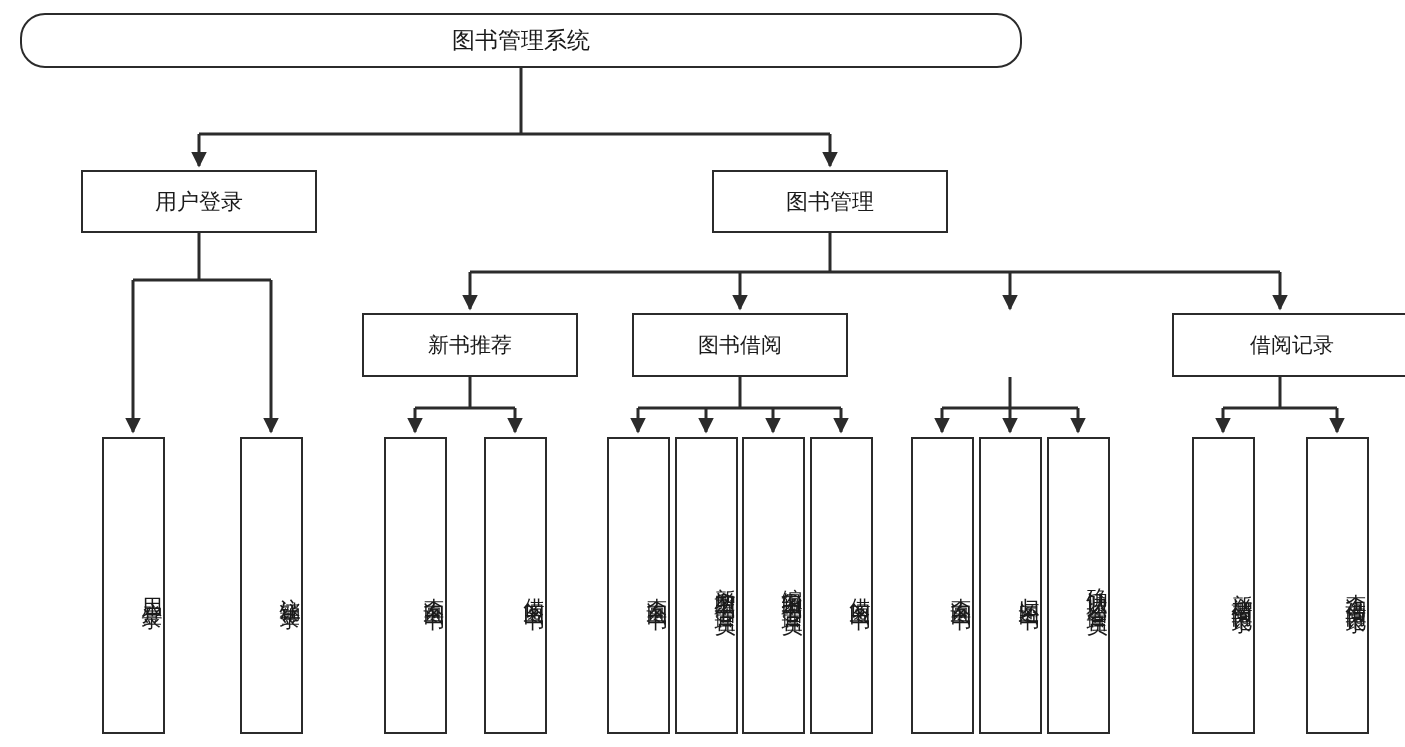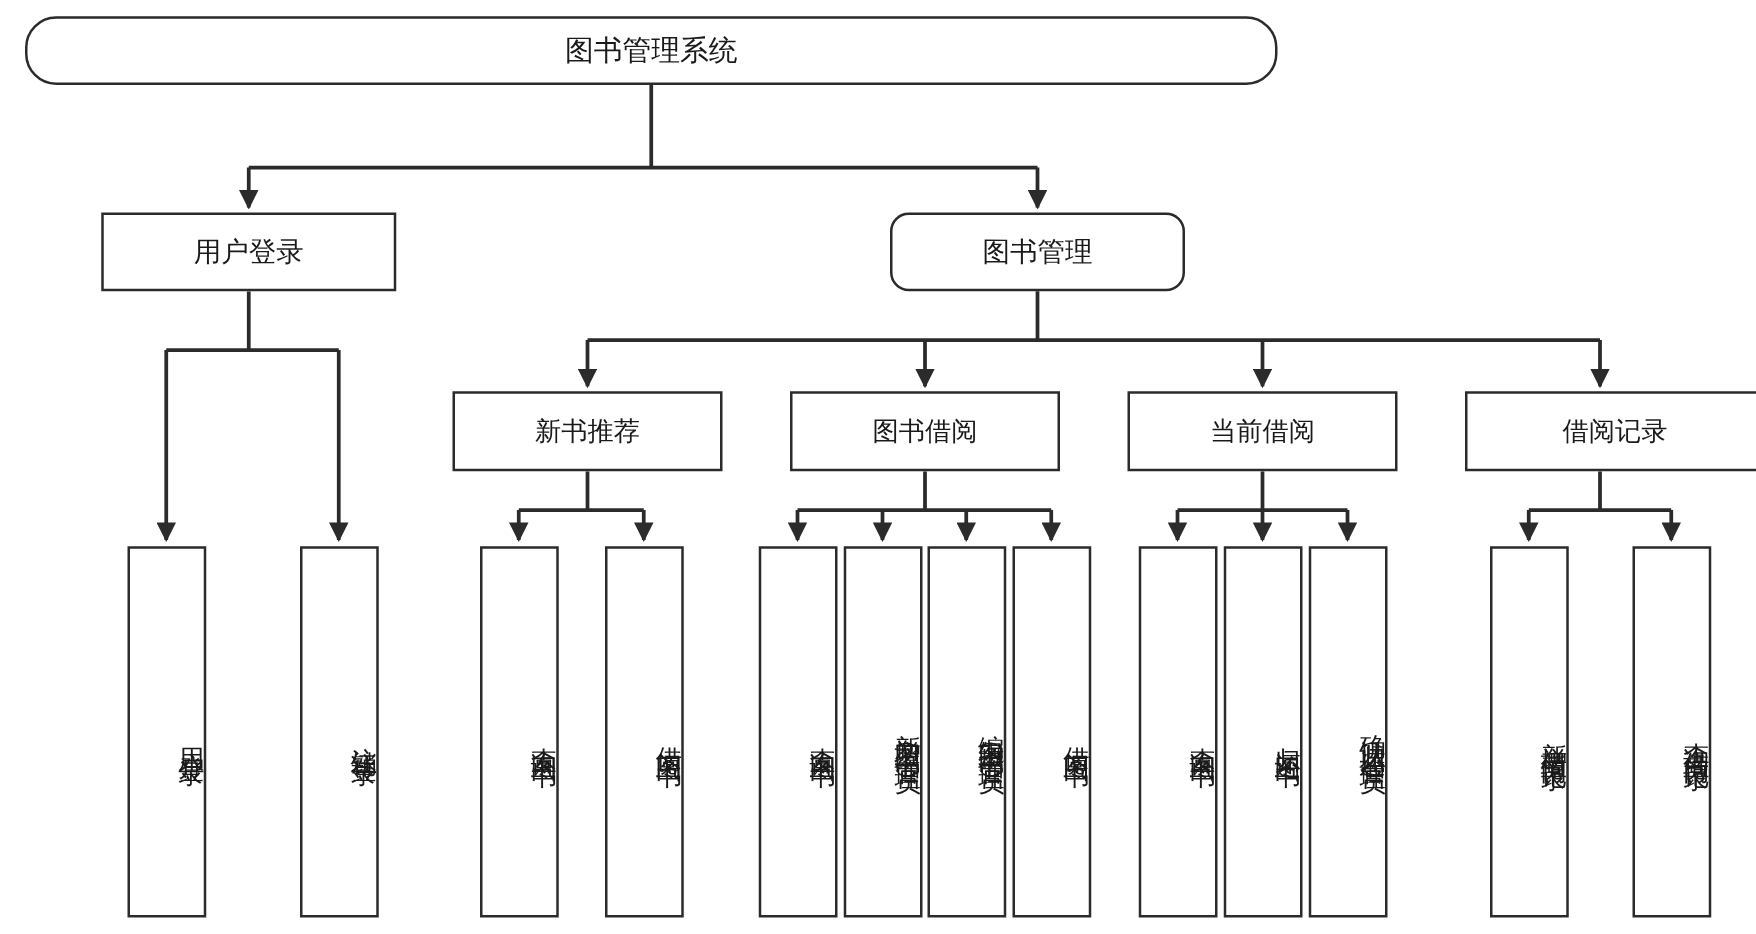--- a/index.html
+++ b/index.html
@@ -129,33 +129,30 @@
     </g>
   </svg>
 
   <div class="node root" style="left:20px; top:13px; width:1002px; height:55px;">
     <span class="label">图书管理系统</span>
   </div>
 
   <div class="node level2" style="left:81px; top:170px; width:236px; height:63px;">
     <span class="label">用户登录</span>
   </div>
-  <div class="node level2" style="left:712px; top:170px; width:236px; height:63px;border-radius:15px;">
+  <div class="node level2" style="left:712px; top:170px; width:236px; height:63px;">
     <span class="label">图书管理</span>
   </div>
 
   <div class="node level3" style="left:632px; top:313px; width:216px; height:64px;">
     <span class="label">图书借阅</span>
   </div>
   <div class="node level3" style="left:362px; top:313px; width:216px; height:64px;">
     <span class="label">新书推荐</span>
   </div>
-  <div class="node level3" style="left:902px; top:313px; width:216px; height:64px;">
-    <span class="label">当前借阅</span>
-  </div>
   <div class="node level3" style="left:1172px; top:313px; width:240px; height:64px;">
     <span class="label">借阅记录</span>
   </div>
 
   <div class="node leaf" style="left:102px; top:437px; width:63px; height:297px;">
     <span class="label">用户登录</span>
   </div>
   <div class="node leaf" style="left:240px; top:437px; width:63px; height:297px;">
     <span class="label">注销登录</span>
   </div>

